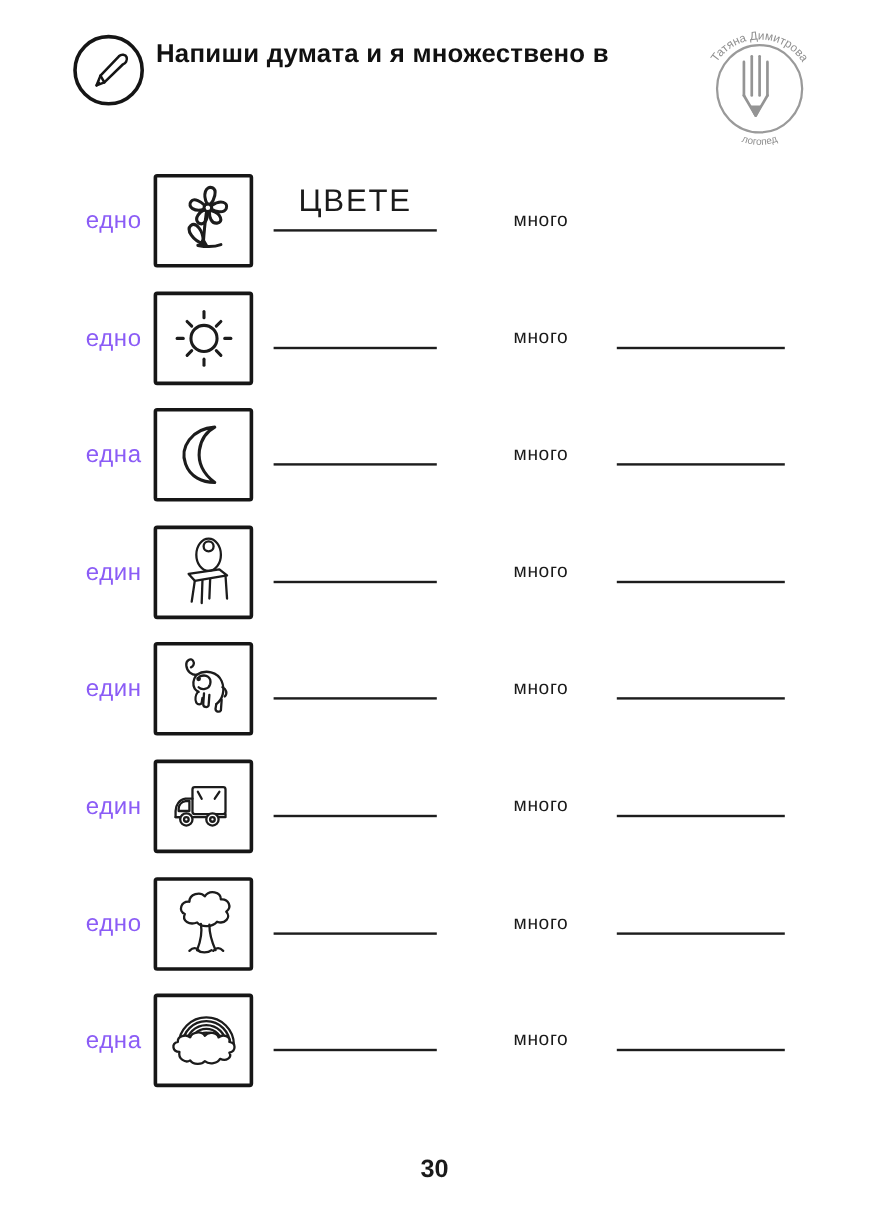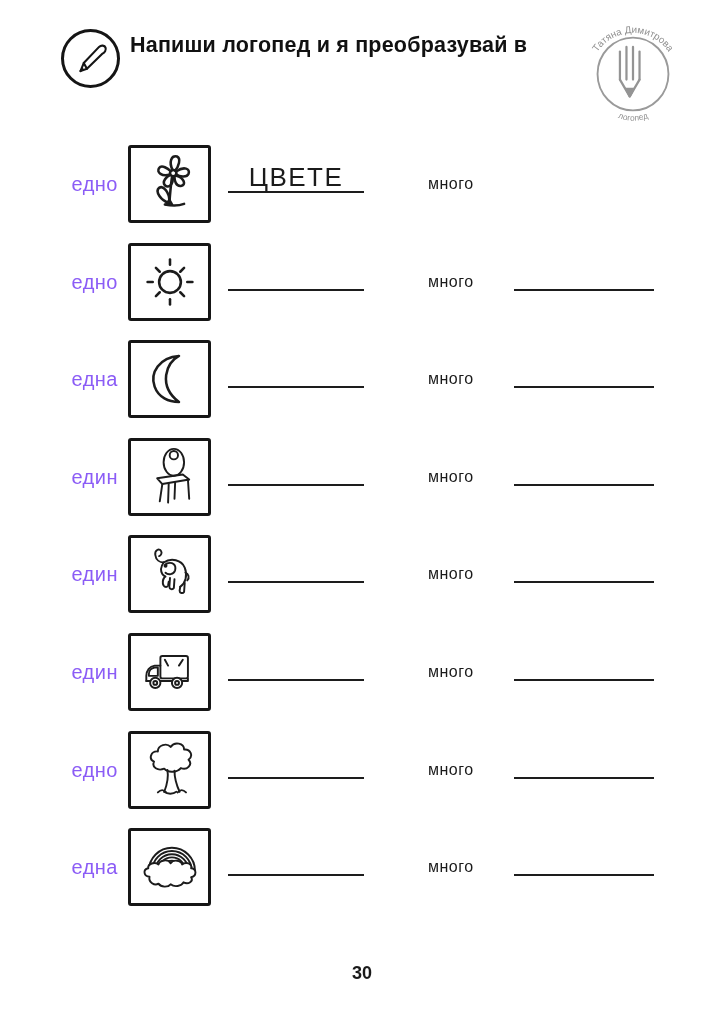--- a/index.html
+++ b/index.html
@@ -31,47 +31,47 @@
     border:3px solid #161616;border-radius:3px;box-sizing:border-box;
     display:flex;align-items:center;justify-content:center;background:#fff;
   }
   .pic-box svg{display:block;}
   .answer{
     position:absolute;top:0;height:46px;border-bottom:2.5px solid #1d1d1d;
     display:flex;align-items:flex-end;justify-content:center;
   }
   .answer.singular{left:228px;width:136px;}
   .answer.plural{left:514px;width:140px;}
-  .answer-text{font-size:26px;line-height:1;letter-spacing:1.5px;padding-bottom:1px;color:#1b1b1b;}
+  .answer-text{font-size:26px;line-height:1;letter-spacing:1.5px;padding-bottom:11px;color:#1b1b1b;}
   .many-label{
     position:absolute;left:428px;top:0;width:64px;height:78px;
     display:flex;align-items:center;font-size:16px;letter-spacing:0.5px;color:#1a1a1a;
   }
   
   .footer{
     position:absolute;left:0;top:963px;width:724px;text-align:center;
-    font-size:18px;font-weight:bold;color:#1a1a1a;
+    font-size:21px;font-weight:bold;color:#1a1a1a;
   }
   .ink{stroke:#1c1c1c;fill:none;stroke-width:4;stroke-linecap:round;stroke-linejoin:round;}
   .ink-thin{stroke:#1c1c1c;fill:none;stroke-width:3;stroke-linecap:round;stroke-linejoin:round;}
 </style>
 </head>
 <body>
 
 <div class="header-icon">
   <svg width="42" height="42" viewBox="0 0 52 52">
     <g fill="none" stroke="#151515" stroke-width="2.6" stroke-linecap="round" stroke-linejoin="round">
       <path d="M13,41 L17,31 L36,11 C38.5,8.5 43,9 44,12 C45,15 43,18.5 40,19.5 L21,38 Z"></path>
       <path d="M17,31 L21,38"></path>
       <path d="M13,41 L15.5,38.5"></path>
     </g>
   </svg>
 </div>
 <div class="title">
-  <div>Напиши логопед и я преобразувай в</div>
+  <div>Напиши думата и я множествено в</div>
 </div>
 
 <div class="logo">
   <svg width="118" height="112" viewBox="0 0 120 120">
     <ellipse cx="60" cy="60" rx="38" ry="39" fill="none" stroke="#9a9a9a" stroke-width="2"></ellipse>
     <g fill="none" stroke="#949494" stroke-width="2.4" stroke-linecap="round" stroke-linejoin="round">
       <path d="M46,66 L46,36"></path>
       <path d="M53,66 L53,31"></path>
       <path d="M60,66 L60,31"></path>
       <path d="M67,66 L67,36"></path>

